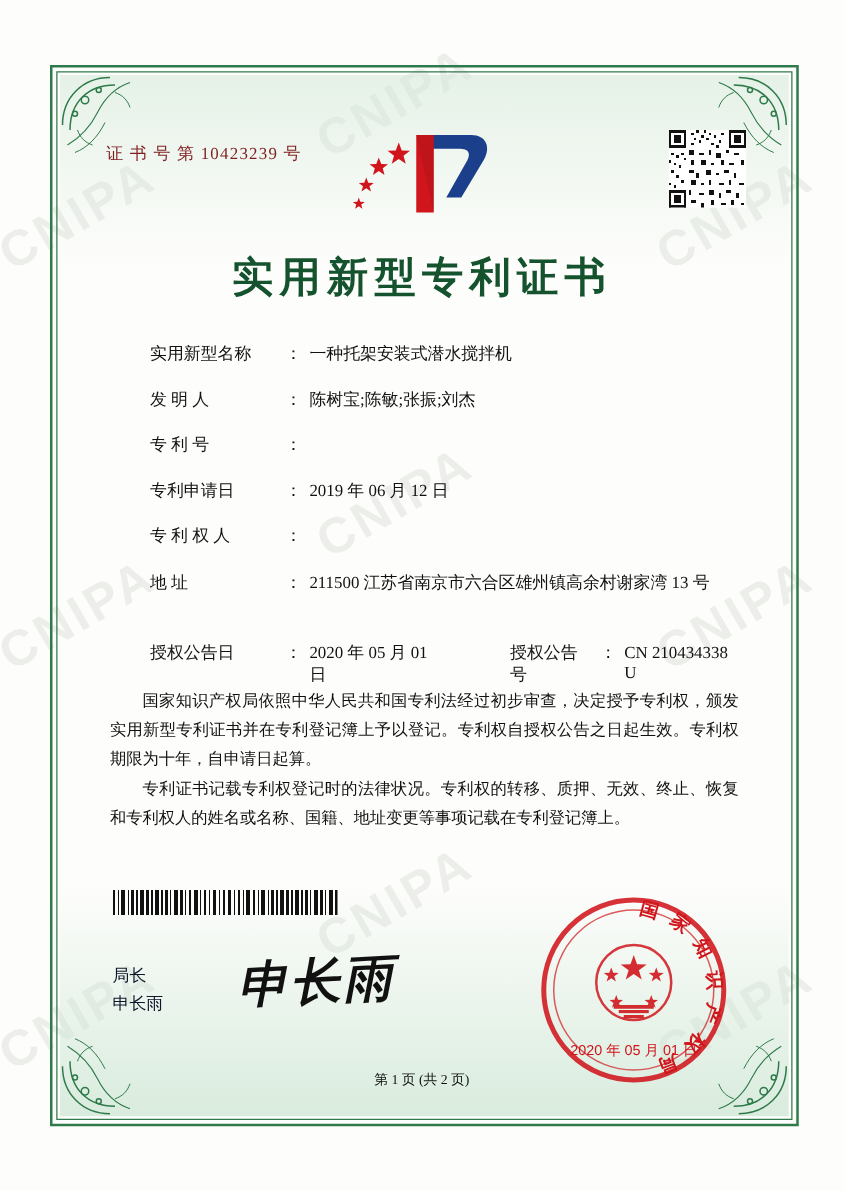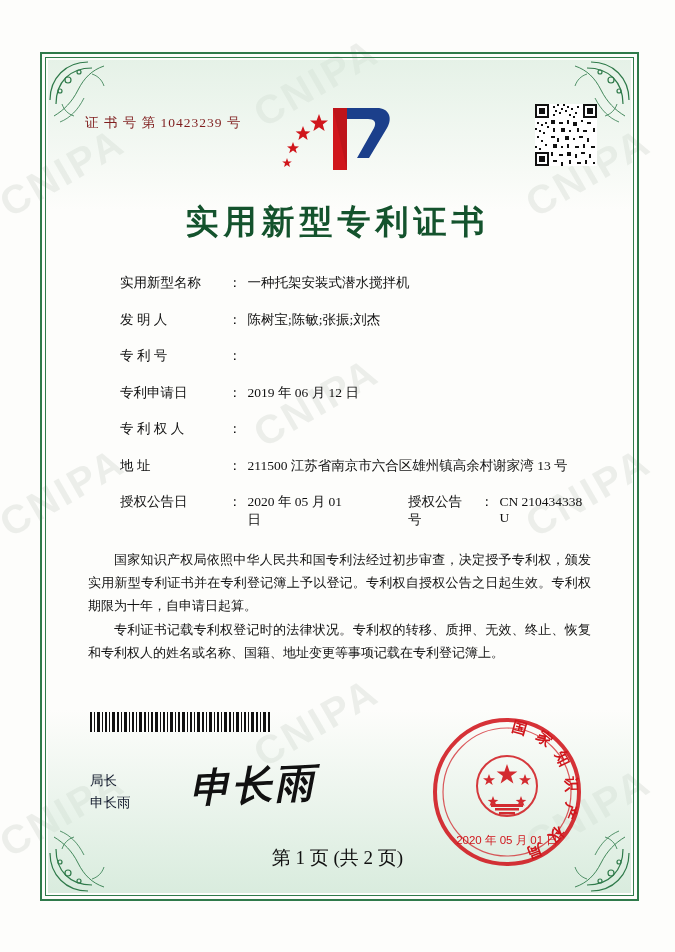--- a/index.html
+++ b/index.html
@@ -152,36 +152,36 @@
   }
   .field-label.spread {
     display: flex;
     justify-content: space-between;
   }
   .field-colon { margin-right: 6px; }
   .field-value { flex: 1; }
   .field-inline-label {
     margin-left: 52px;
     margin-right: 6px;
+    margin-top: 20px;
   }
 
   .paragraphs {
     position: absolute;
     left: 48px;
     right: 44px;
     top: 498px;
     font-size: 13px;
     line-height: 1.75;
     color: #111;
     text-align: justify;
   }
   .paragraphs p {
     margin: 0 0 2px 0;
     text-indent: 26px;
-    font-family: Liberation Mono, monospace;
   }
 
   .barcode {
     position: absolute;
     left: 50px;
     top: 660px;
     width: 180px;
     height: 20px;
   }
 
@@ -216,21 +216,21 @@
     height: 160px;
   }
   .seal svg { display: block; }
 
   .page-num {
     position: absolute;
     left: 0;
     right: 0;
     bottom: 26px;
     text-align: center;
-    font-size: 19px;
+    font-size: 11px;
     color: #111;
   }
 
   .footer-note {
     position: absolute;
     left: 0;
     right: 0;
     bottom: 22px;
     text-align: center;
     font-size: 13px;

